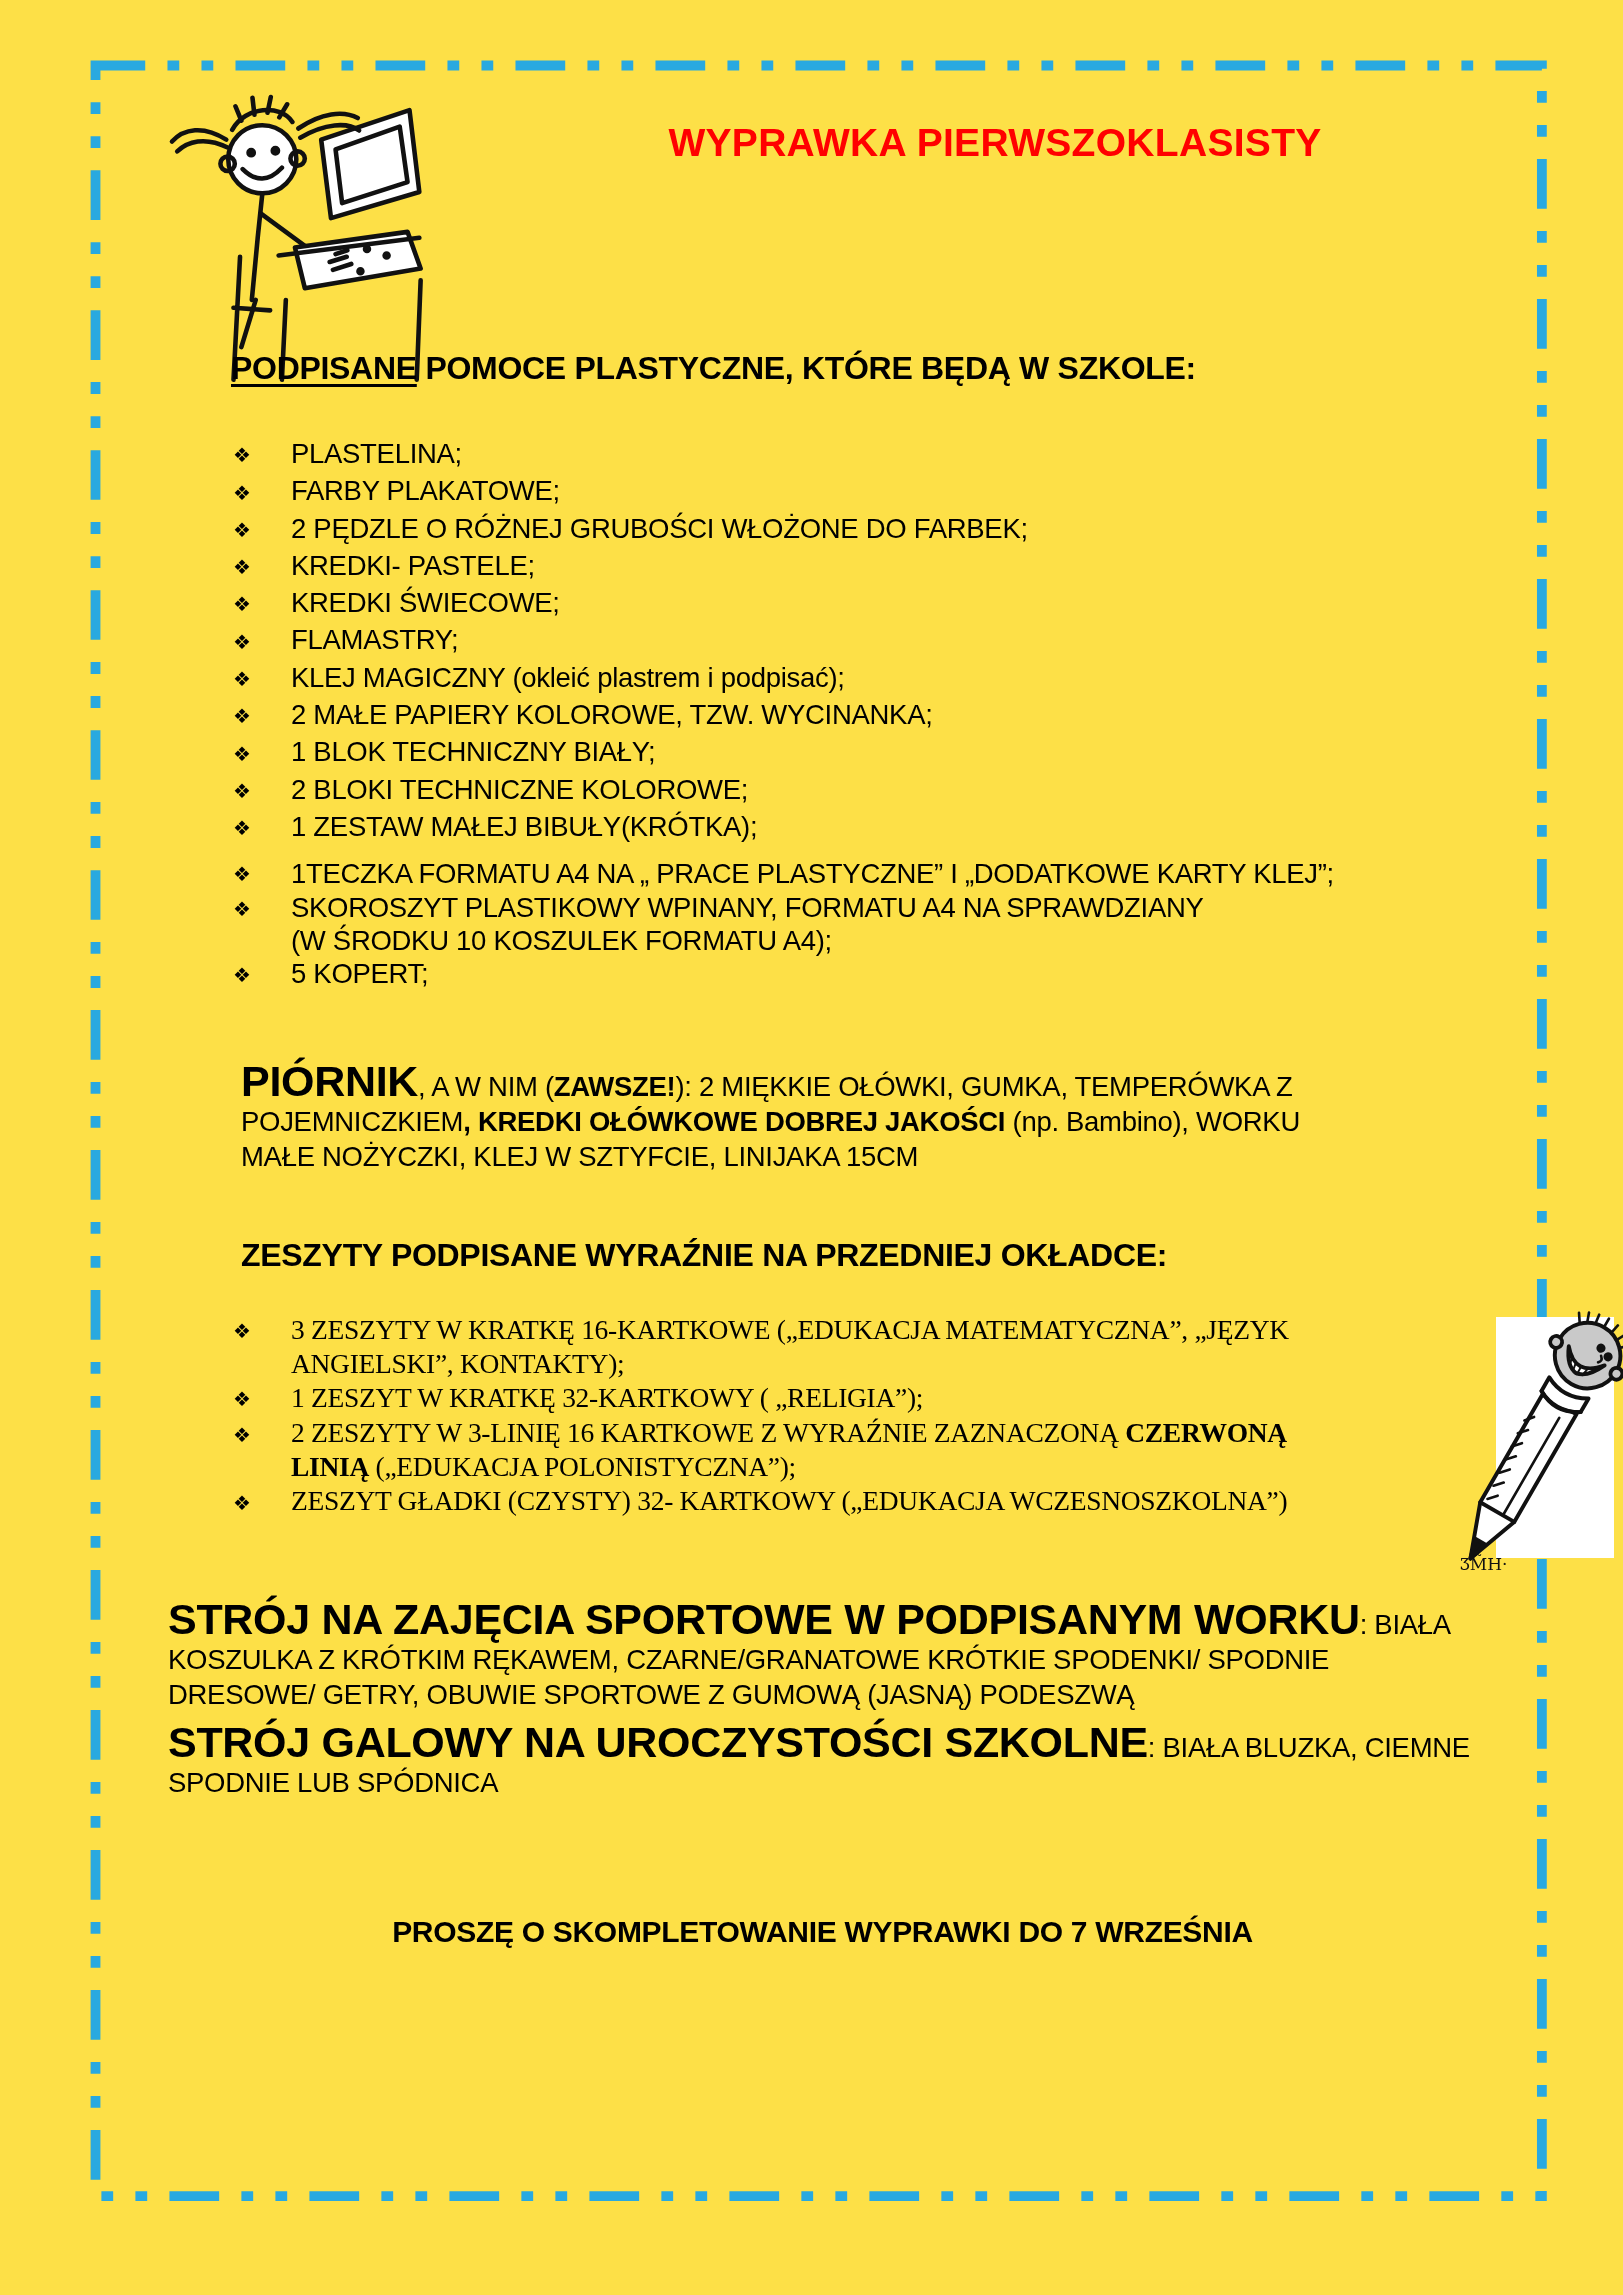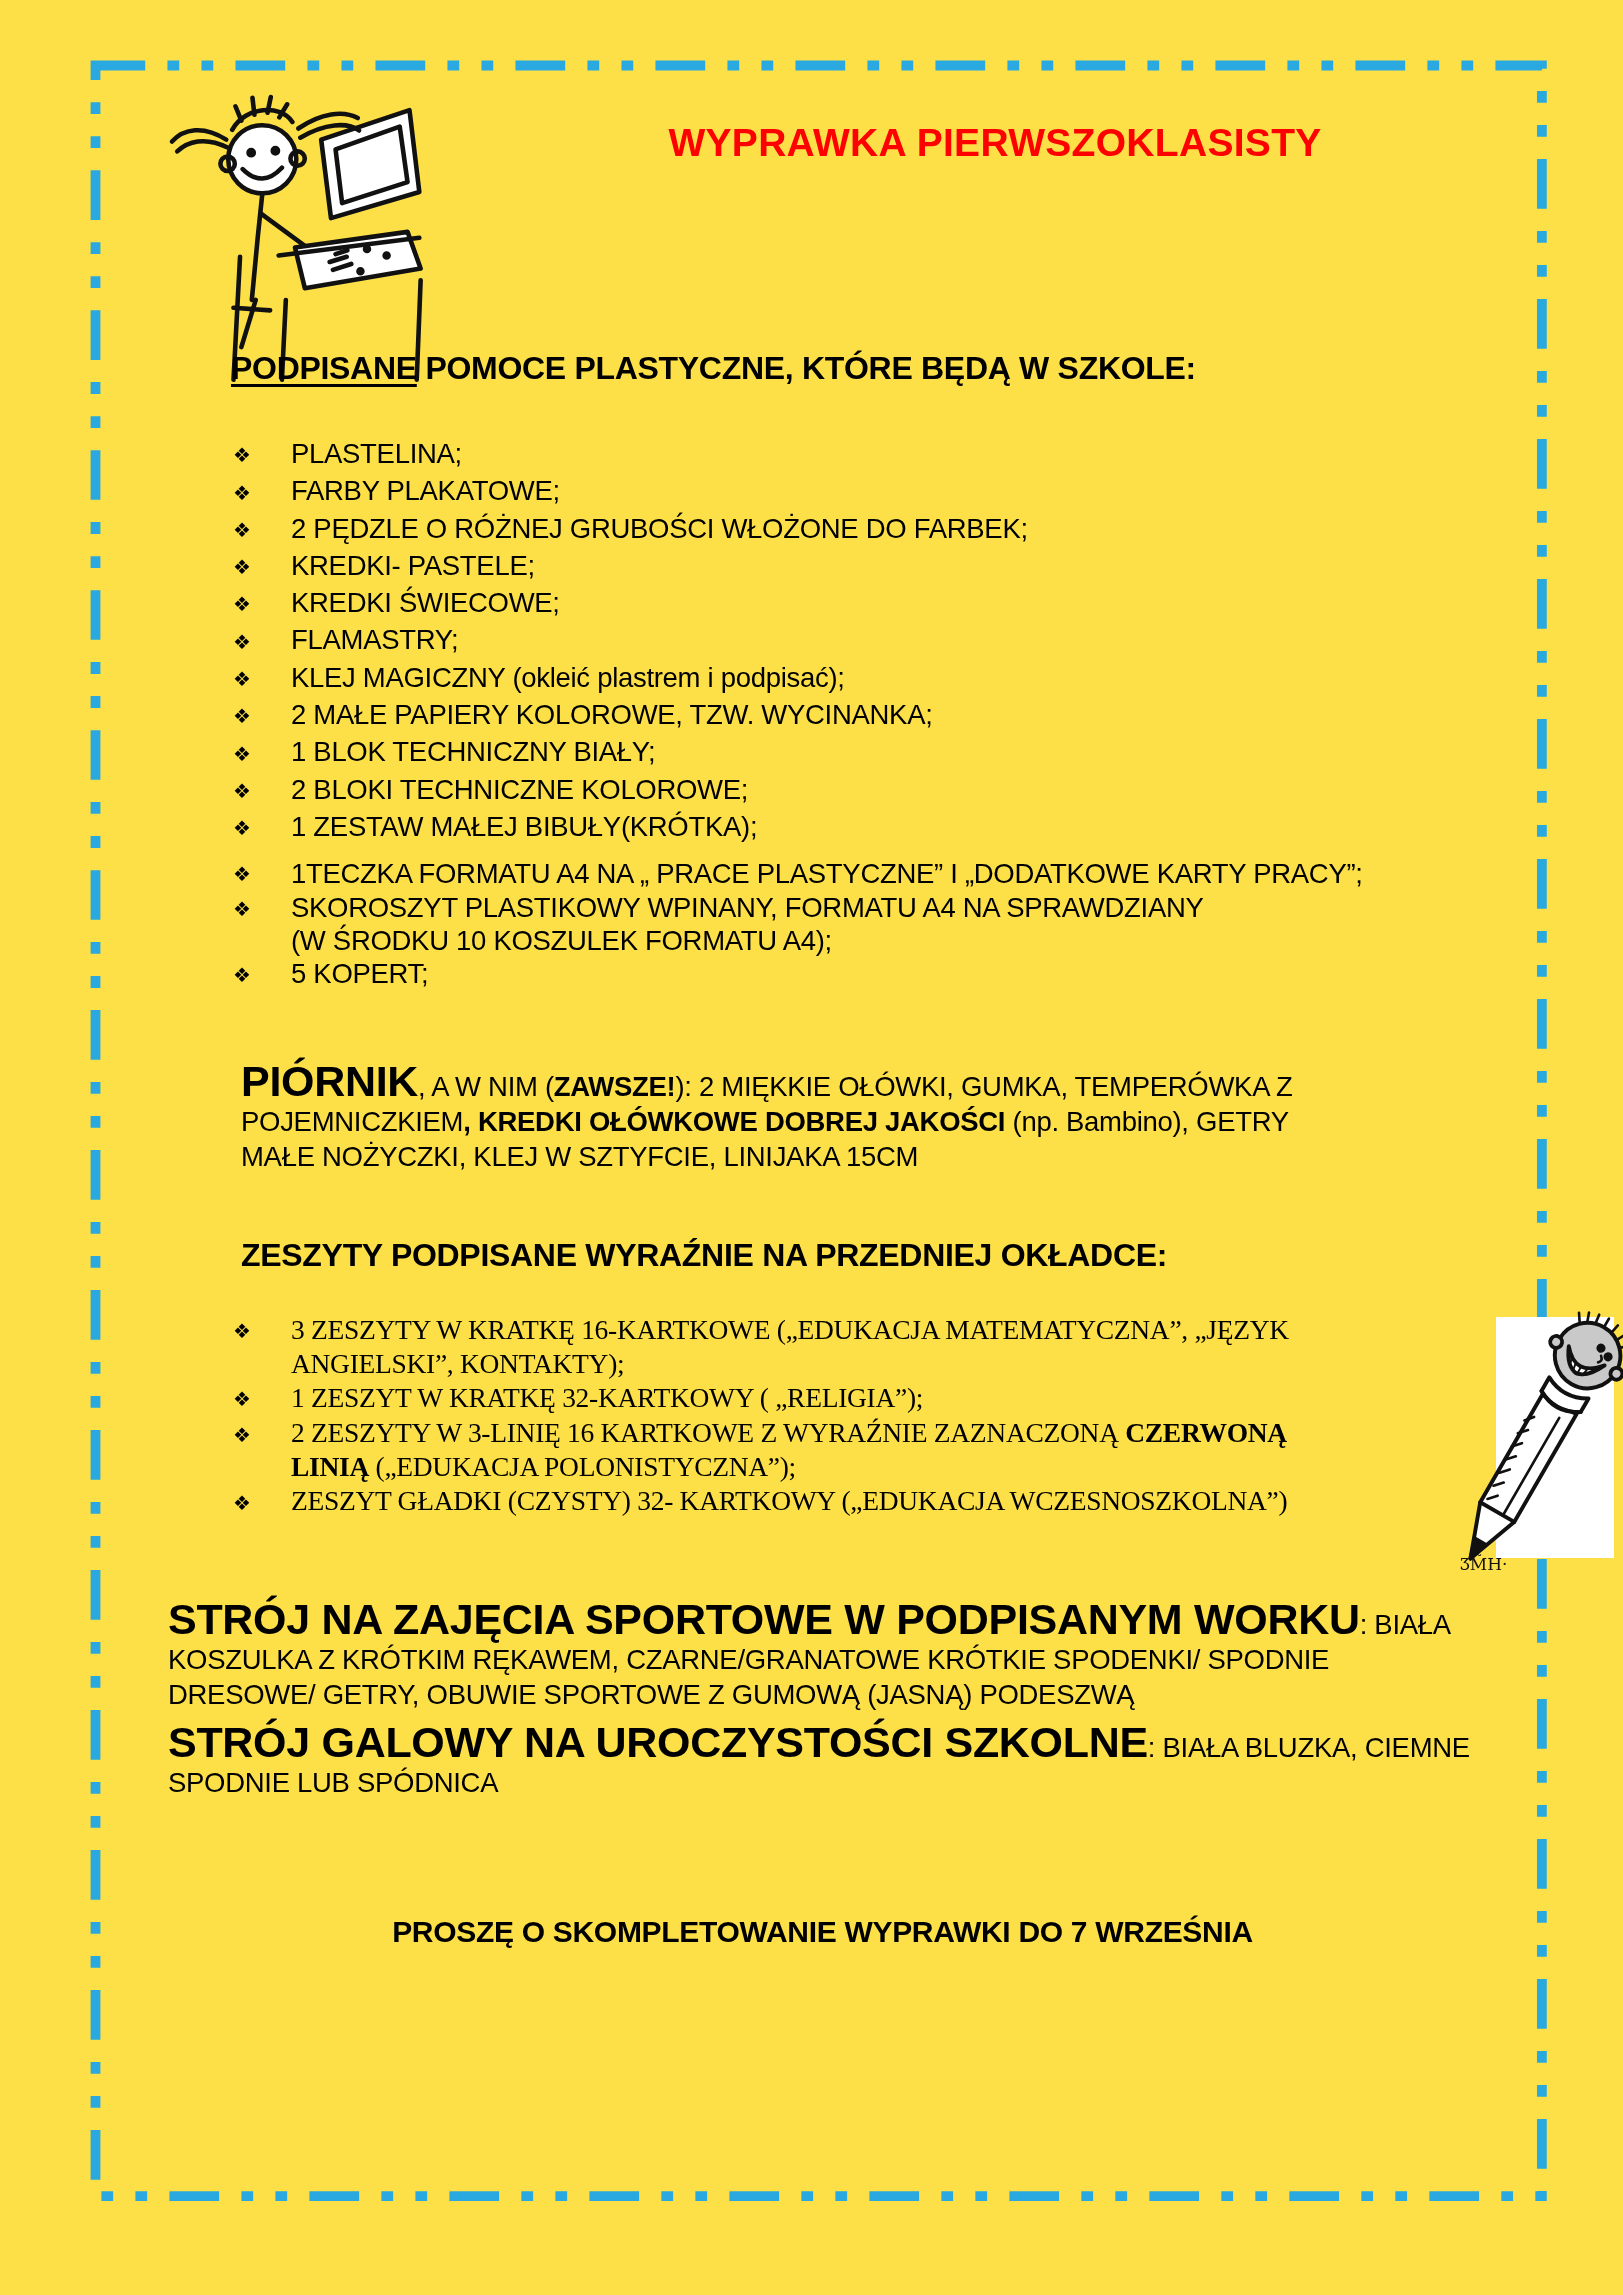--- a/index.html
+++ b/index.html
@@ -166,41 +166,41 @@
         <span class="bullet">❖</span>
         <span class="btext">
           <div class="line"><span>1 ZESTAW MAŁEJ BIBUŁY(KRÓTKA);</span></div>
         </span>
       </div>
     </div>
   <div class="list2">
       <div class="bitem">
         <span class="bullet">❖</span>
         <span class="btext">
-          <div class="line"><span>1TECZKA FORMATU A4 NA „ PRACE PLASTYCZNE” I „DODATKOWE KARTY PRACY”;</span></div>
+          <div class="line"><span>1TECZKA FORMATU A4 NA „ PRACE PLASTYCZNE” I „DODATKOWE KARTY KLEJ”;</span></div>
         </span>
       </div>
       <div class="bitem">
         <span class="bullet">❖</span>
         <span class="btext">
           <div class="line"><span>SKOROSZYT PLASTIKOWY WPINANY, FORMATU A4 NA SPRAWDZIANY</span></div>
           <div class="line"><span>(W ŚRODKU 10 KOSZULEK FORMATU A4);</span></div>
         </span>
       </div>
       <div class="bitem">
         <span class="bullet">❖</span>
         <span class="btext">
           <div class="line"><span>5 KOPERT;</span></div>
         </span>
       </div>
     </div>
 
   <div class="piornik">
       <div class="line"><span class="b hseg">PIÓRNIK</span><span>, A W NIM (</span><span class="b">ZAWSZE!</span><span>): 2 MIĘKKIE OŁÓWKI, GUMKA, TEMPERÓWKA Z</span></div>
-      <div class="line"><span>POJEMNICZKIEM</span><span class="b">, KREDKI OŁÓWKOWE DOBREJ JAKOŚCI</span><span> (np. Bambino), GETRY</span></div>
+      <div class="line"><span>POJEMNICZKIEM</span><span class="b">, KREDKI OŁÓWKOWE DOBREJ JAKOŚCI</span><span> (np. Bambino), WORKU</span></div>
       <div class="line"><span>MAŁE NOŻYCZKI, KLEJ W SZTYFCIE, LINIJAKA 15CM</span></div>
     </div>
 
   <div class="h2">
       <div class="line"><span class="b">ZESZYTY PODPISANE WYRAŹNIE NA PRZEDNIEJ OKŁADCE:</span></div>
     </div>
   <div class="list3">
       <div class="bitem">
         <span class="bullet">❖</span>
         <span class="btext">

